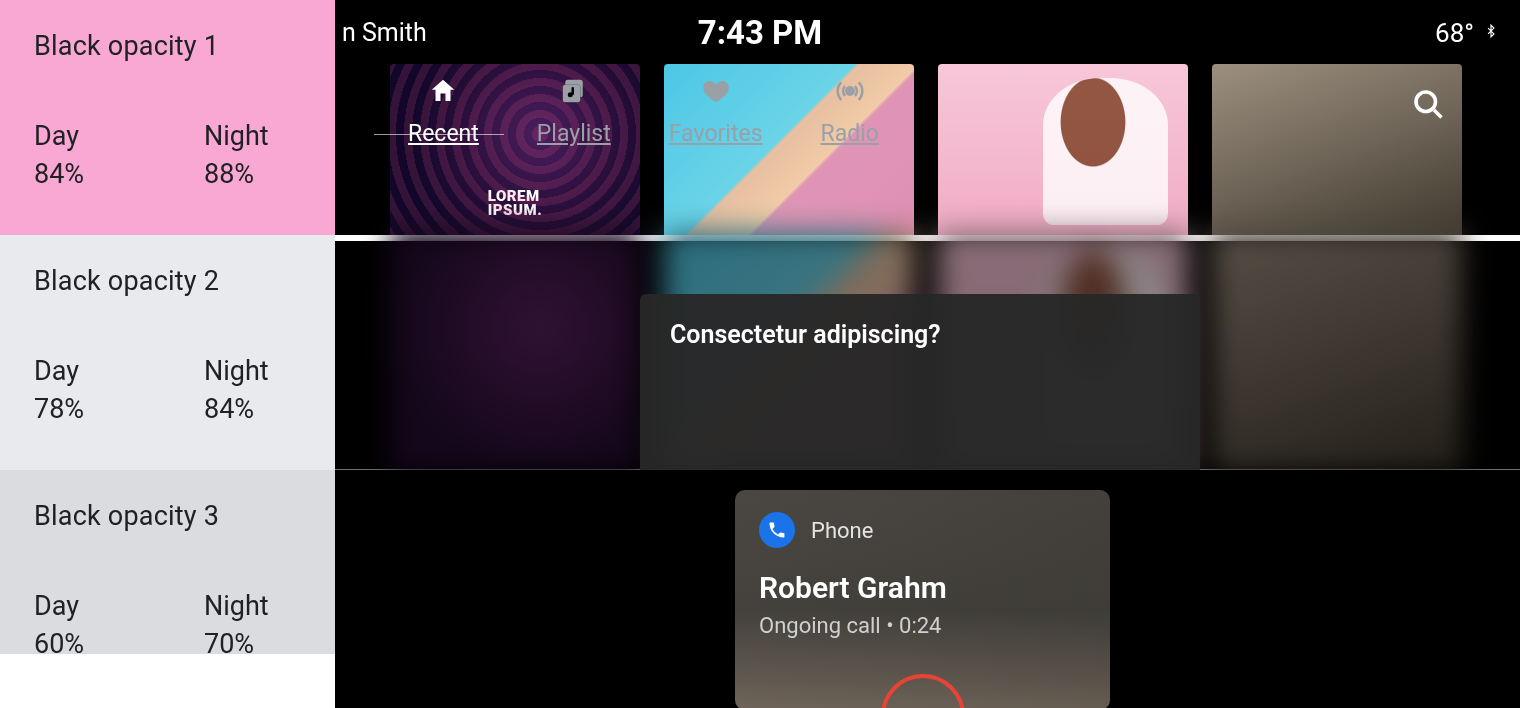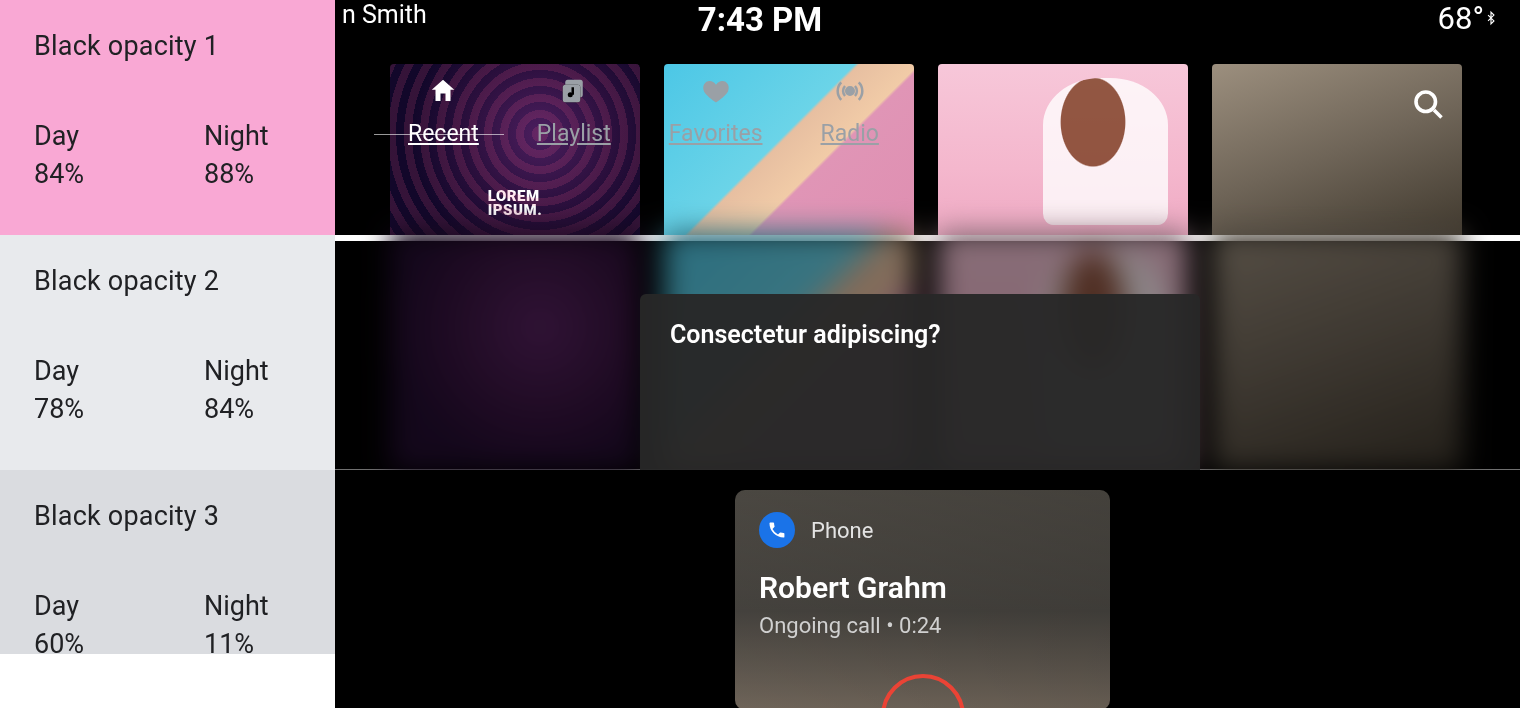--- a/index.html
+++ b/index.html
@@ -19,26 +19,26 @@
   .side-col { min-width: 90px; }
   .side-lab { font-size: 27px; font-weight: 400; }
   .side-val { font-size: 27px; font-weight: 400; margin-top: 6px; }
 
   
   .main { position: absolute; left: 0; top: 0; width: 1520px; height: 708px; }
 
   
   .statusbar {
     position: absolute; top: 0; left: 0; right: 0; height: 65px;
-    display: flex; align-items: flex-start; justify-content: space-between;
+    display: flex; align-items: center; justify-content: space-between;
     padding: 0 22px 0 22px; z-index: 5;
   }
   .sb-left { font-size: 25px; margin-left: 320px; }
   .sb-center { position: absolute; left: 50%; transform: translateX(-50%); font-size: 33px; font-weight: 700; }
-  .sb-right { font-size: 31px; display: flex; align-items: center; }
+  .sb-right { font-size: 26px; display: flex; align-items: center; gap: 10px; }
   .bt-icon { width: 14px; height: 22px; }
 
   
   .band1 { position: absolute; top: 0; left: 0; right: 0; height: 235px; background: #000; overflow: hidden; }
   .tiles { position: absolute; top: 64px; left: 390px; display: flex; gap: 24px; }
   .tile { width: 250px; height: 175px; border-radius: 4px; background: #333; position: relative; overflow: hidden; }
   .tile-logo {
     position:absolute; bottom:22px; left:50%; transform:translateX(-50%);
     font-size:15px; font-weight:900; color:#fff; line-height:0.95; text-align:left;
     letter-spacing:0.5px;
@@ -243,17 +243,17 @@
   </div>
   <div class="side-section side-3">
     <div class="side-title">Black opacity 3</div>
     <div class="side-row">
       <div class="side-col">
         <div class="side-lab">Day</div>
         <div class="side-val">60%</div>
       </div>
       <div class="side-col">
         <div class="side-lab">Night</div>
-        <div class="side-val">11%</div>
+        <div class="side-val">70%</div>
       </div>
     </div>
   </div>
 </div>
 
 </body></html>

